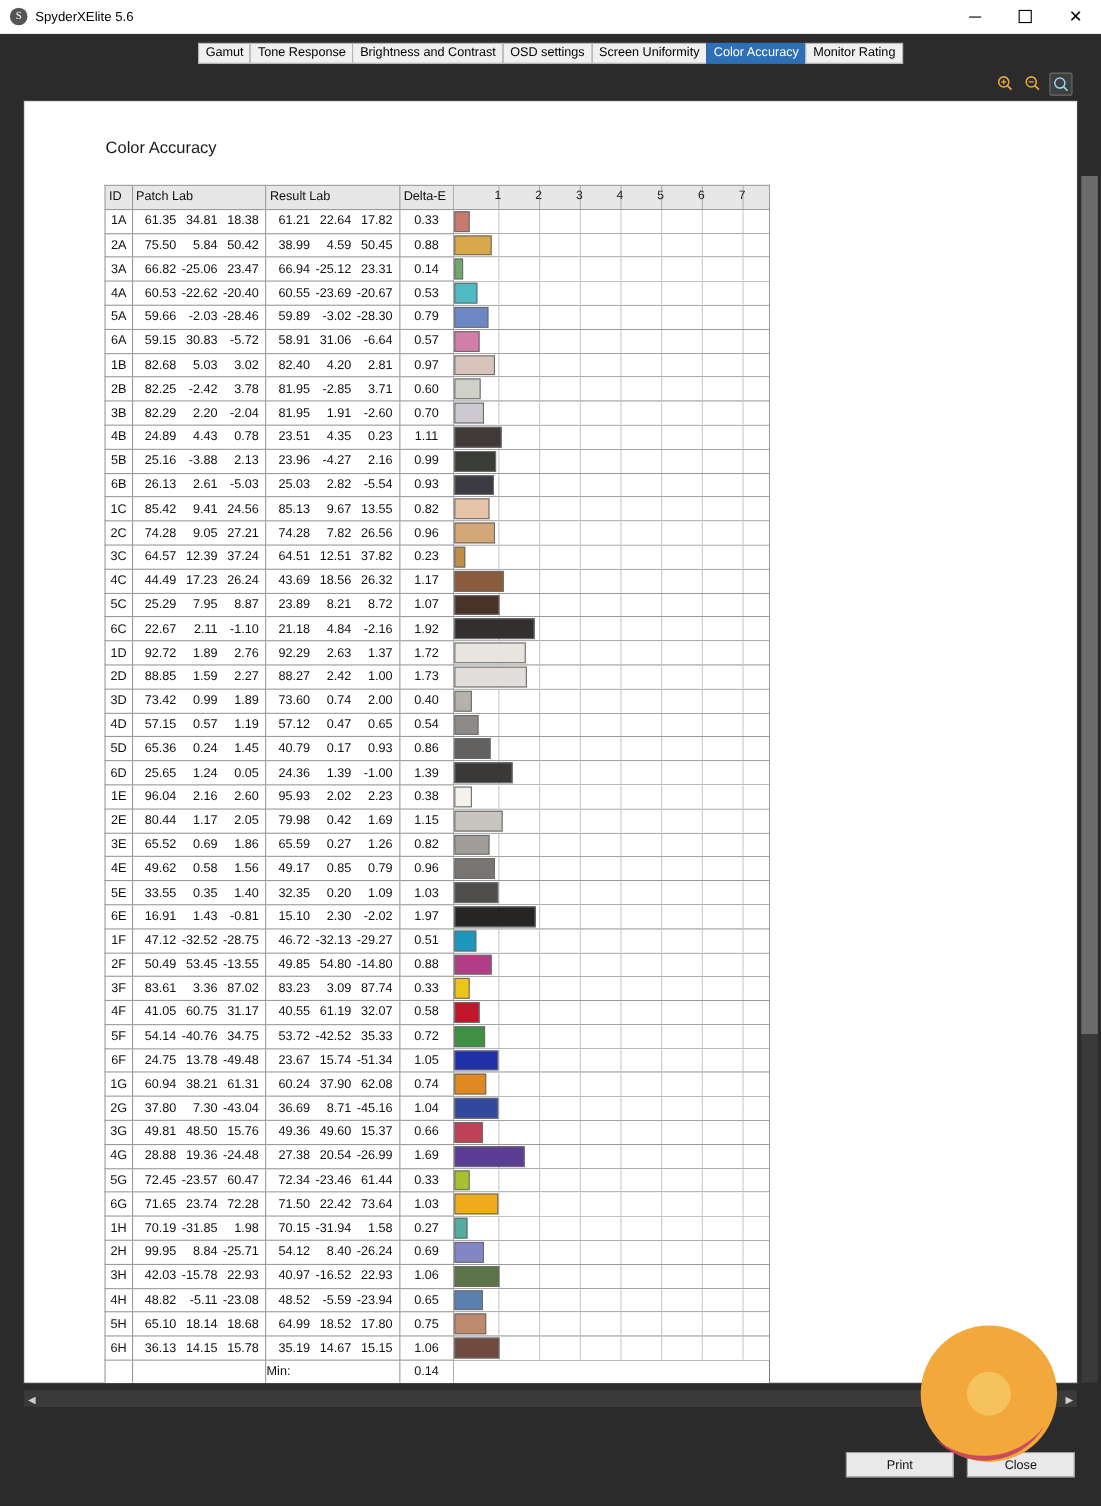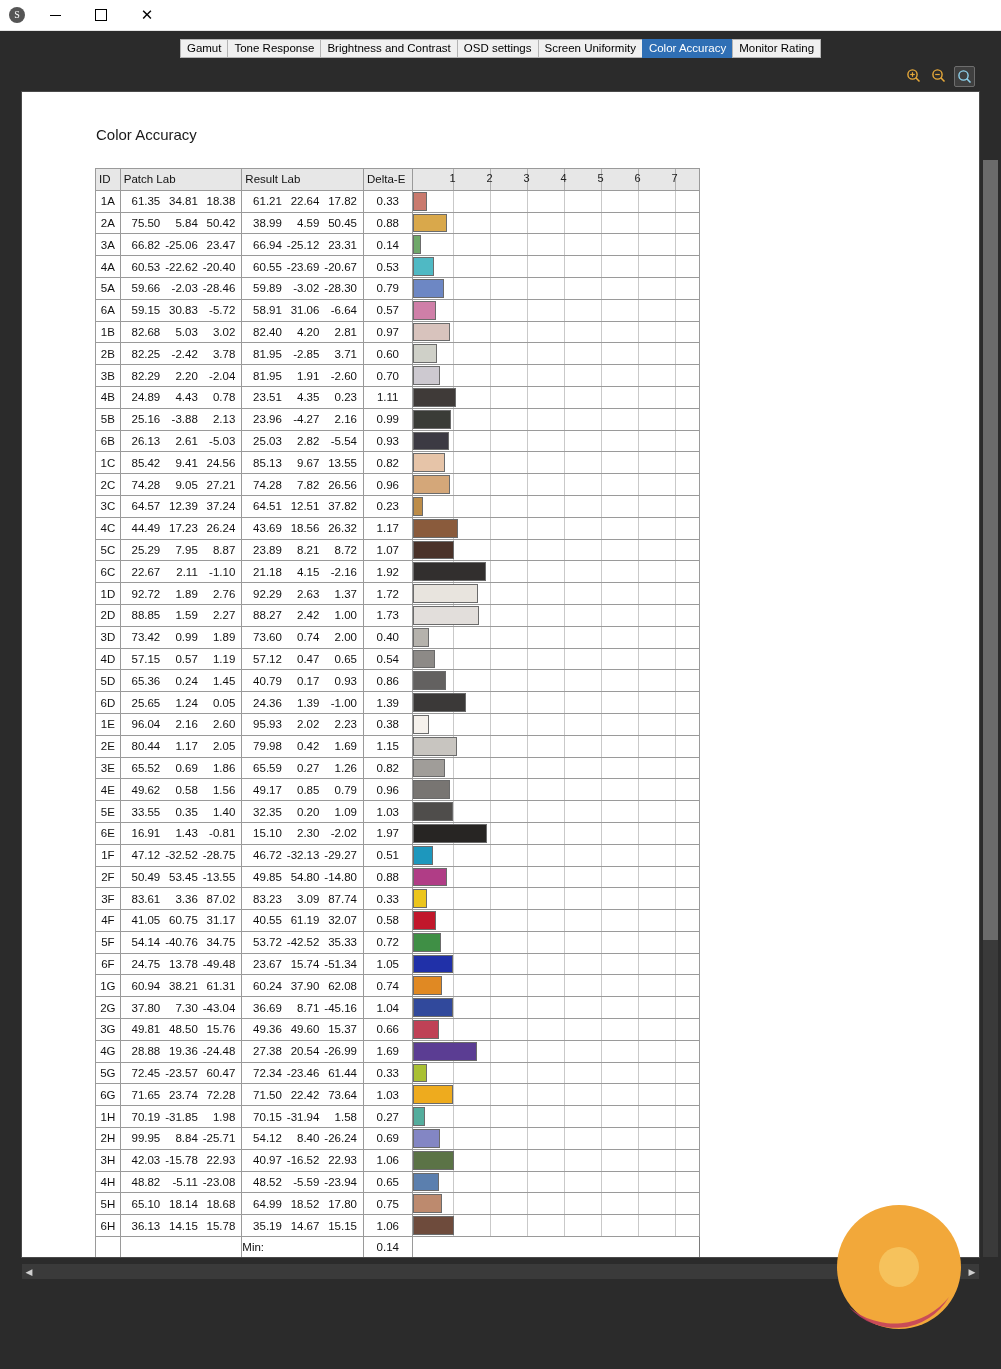--- a/index.html
+++ b/index.html
@@ -289,20 +289,21 @@
     pointer-events: none;
   }
 </style>
 </head>
 <body>
 
 <div class="app">
 
   <div class="titlebar">
     <div class="app-icon">S</div>
+    <div class="title">SpyderXElite 5.6</div>
     <div class="winbtns">
       <div class="winbtn">
           <span class="min-glyph"></span>
         </div>
       <div class="winbtn">
           <span class="max-glyph"></span>
         </div>
       <div class="winbtn">
           <span class="close-glyph">✕</span>
         </div>
@@ -926,21 +927,21 @@
               <td class="c-patch">
                 <div class="triple">
                   <span>22.67</span>
                   <span>2.11</span>
                   <span>-1.10</span>
                 </div>
               </td>
               <td class="c-result">
                 <div class="triple">
                   <span>21.18</span>
-                  <span>4.15</span>
+                  <span>4.84</span>
                   <span>-2.16</span>
                 </div>
               </td>
               <td class="c-de">
                 <span class="de-val">1.92</span>
               </td>
               <td class="c-bar barcell">
                 <div class="gridlines">
                   <i style="left:40px"></i>
                   <i style="left:77px"></i>
@@ -1931,20 +1932,24 @@
     <div class="vscroll">
       <div class="thumb"></div>
     </div>
     <div class="hscroll">
       <div class="arrow">◀</div>
       <div class="thumb"></div>
       <div class="arrow">▶</div>
     </div>
   </div>
 
+  <div class="bottombar">
+    <div class="btn btn-print">Print</div>
+    <div class="btn btn-close">Close</div>
+  </div>
 
   <svg class="watermark" viewBox="0 0 160 160">
     <circle cx="80" cy="80" r="62" fill="#f2a83a"></circle>
     <path d="M80 18a62 62 0 0 1 0 124 40 40 0 0 0 0-124z" fill="#e8533a"></path>
     <path d="M80 40a40 40 0 0 1 0 80 22 22 0 0 0 0-80z" fill="#7a2f6e"></path>
     <circle cx="80" cy="80" r="20" fill="#f6c25c"></circle>
     <path d="M30 120a62 62 0 0 0 100-10 70 70 0 0 1-100 10z" fill="#c23c5e" opacity="0.85"></path>
   </svg>
 </div>
 

